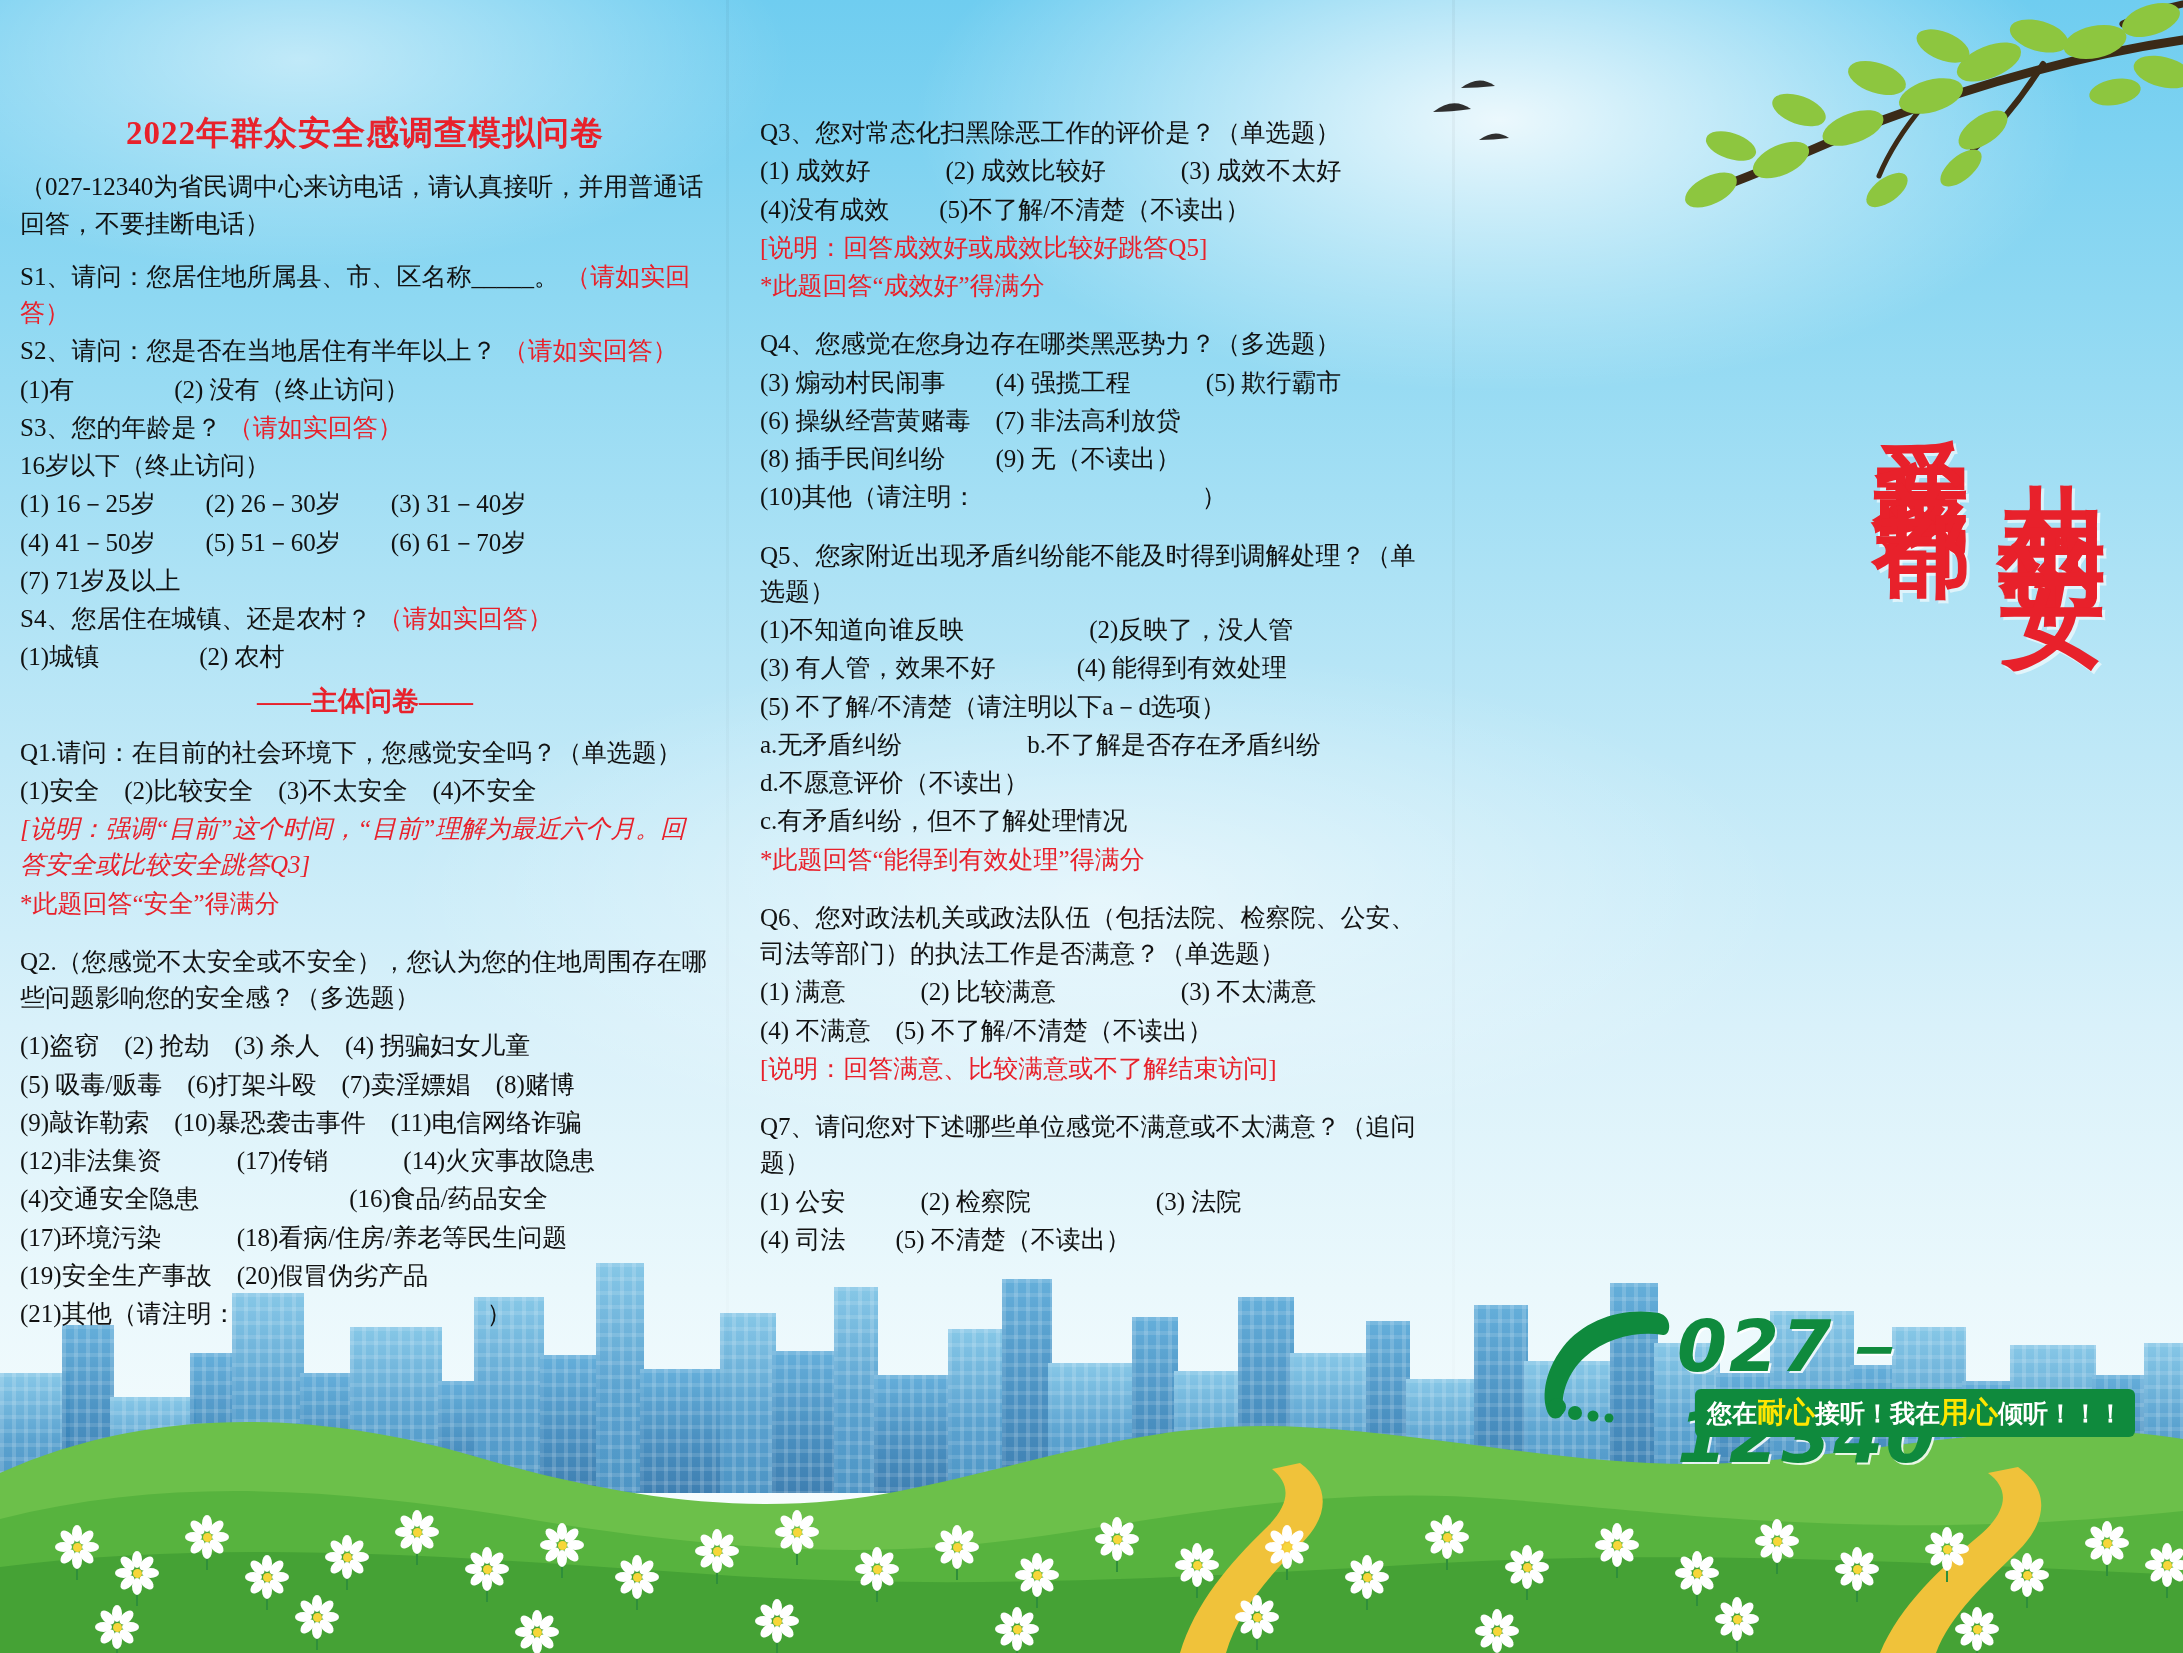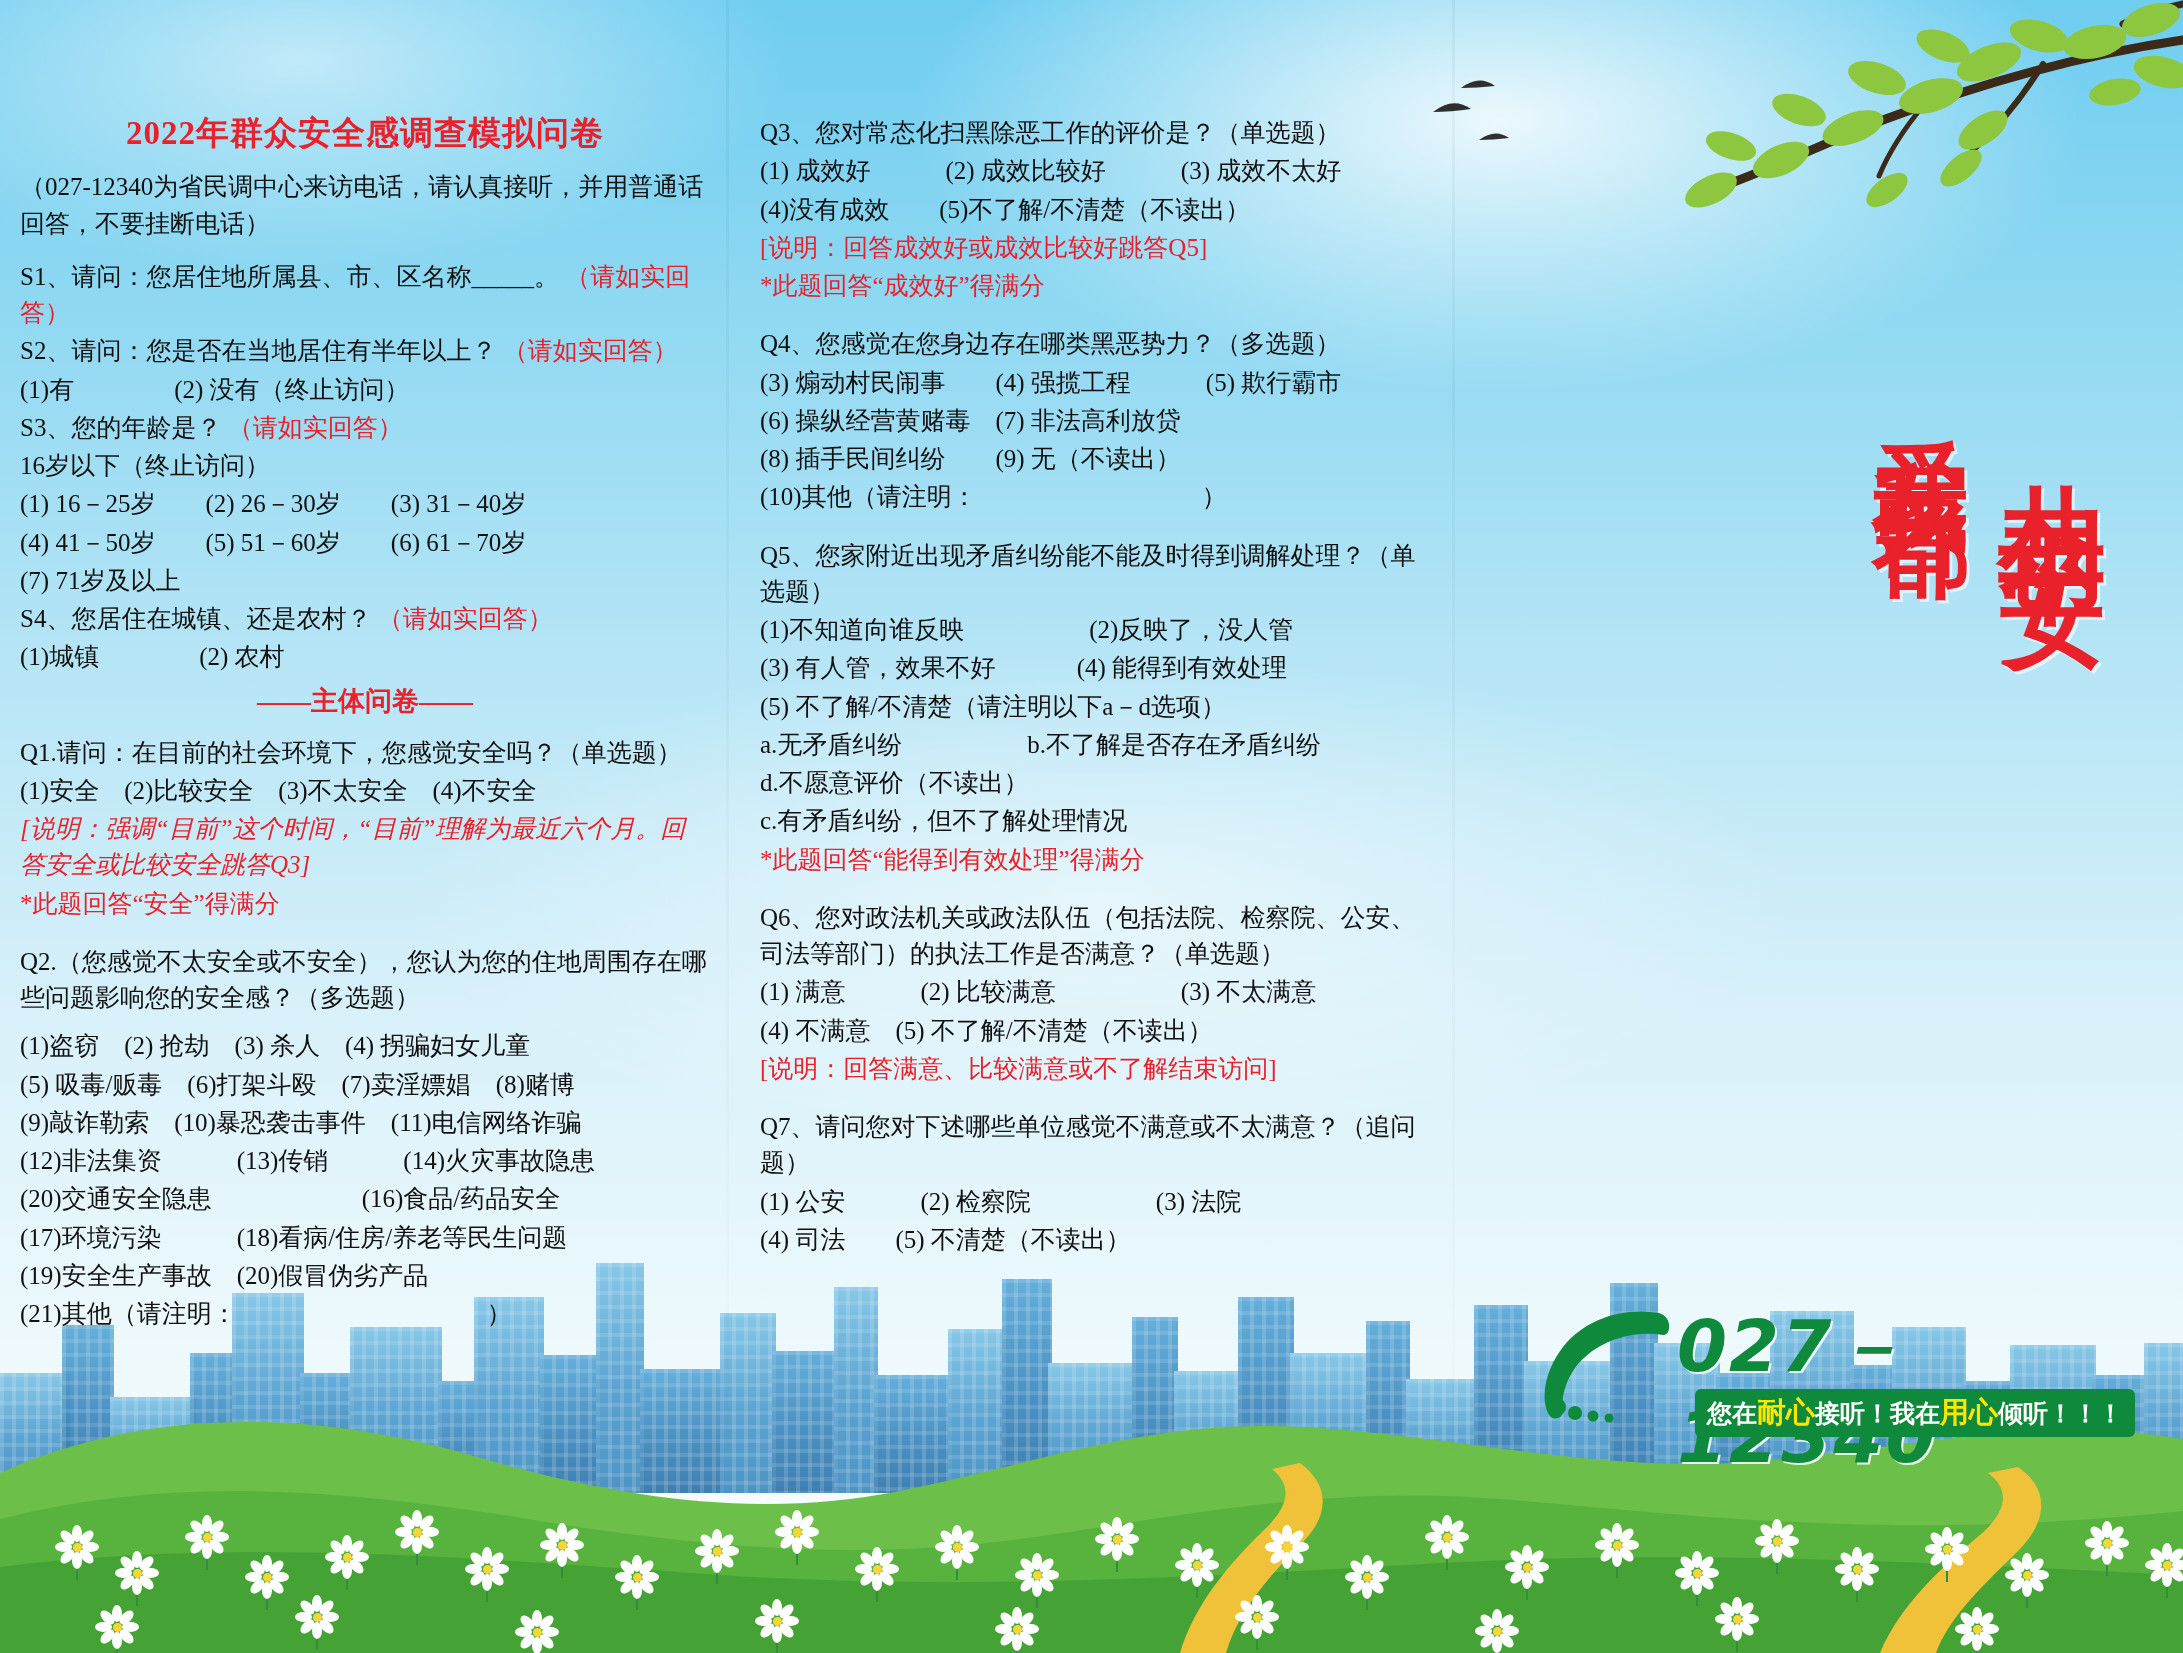--- a/index.html
+++ b/index.html
@@ -659,22 +659,22 @@
   </div>
 
   <div class="gap"></div>
 
   <div>
     <div class="q">Q2.（您感觉不太安全或不安全），您认为您的住地周围存在哪些问题影响您的安全感？（多选题）</div>
     <div class="gap-s"></div>
     <div class="q">(1)盗窃　(2) 抢劫　(3) 杀人　(4) 拐骗妇女儿童</div>
     <div class="q">(5) 吸毒/贩毒　(6)打架斗殴　(7)卖淫嫖娼　(8)赌博</div>
     <div class="q">(9)敲诈勒索　(10)暴恐袭击事件　(11)电信网络诈骗</div>
-    <div class="q">(12)非法集资　　　(13)传销　　　(14)火灾事故隐患</div>
-    <div class="q">(20)交通安全隐患　　　　　　(16)食品/药品安全</div>
+    <div class="q">(12)非法集资　　　(17)传销　　　(14)火灾事故隐患</div>
+    <div class="q">(4)交通安全隐患　　　　　　(16)食品/药品安全</div>
     <div class="q">(17)环境污染　　　(18)看病/住房/养老等民生问题</div>
     <div class="q">(19)安全生产事故　(20)假冒伪劣产品</div>
     <div class="q">(21)其他（请注明：　　　　　　　　　　）</div>
   </div>
 </div>
 
 <div class="col col2" style="top:115px;">
 
   <div>
     <div class="q">Q3、您对常态化扫黑除恶工作的评价是？（单选题）</div>

